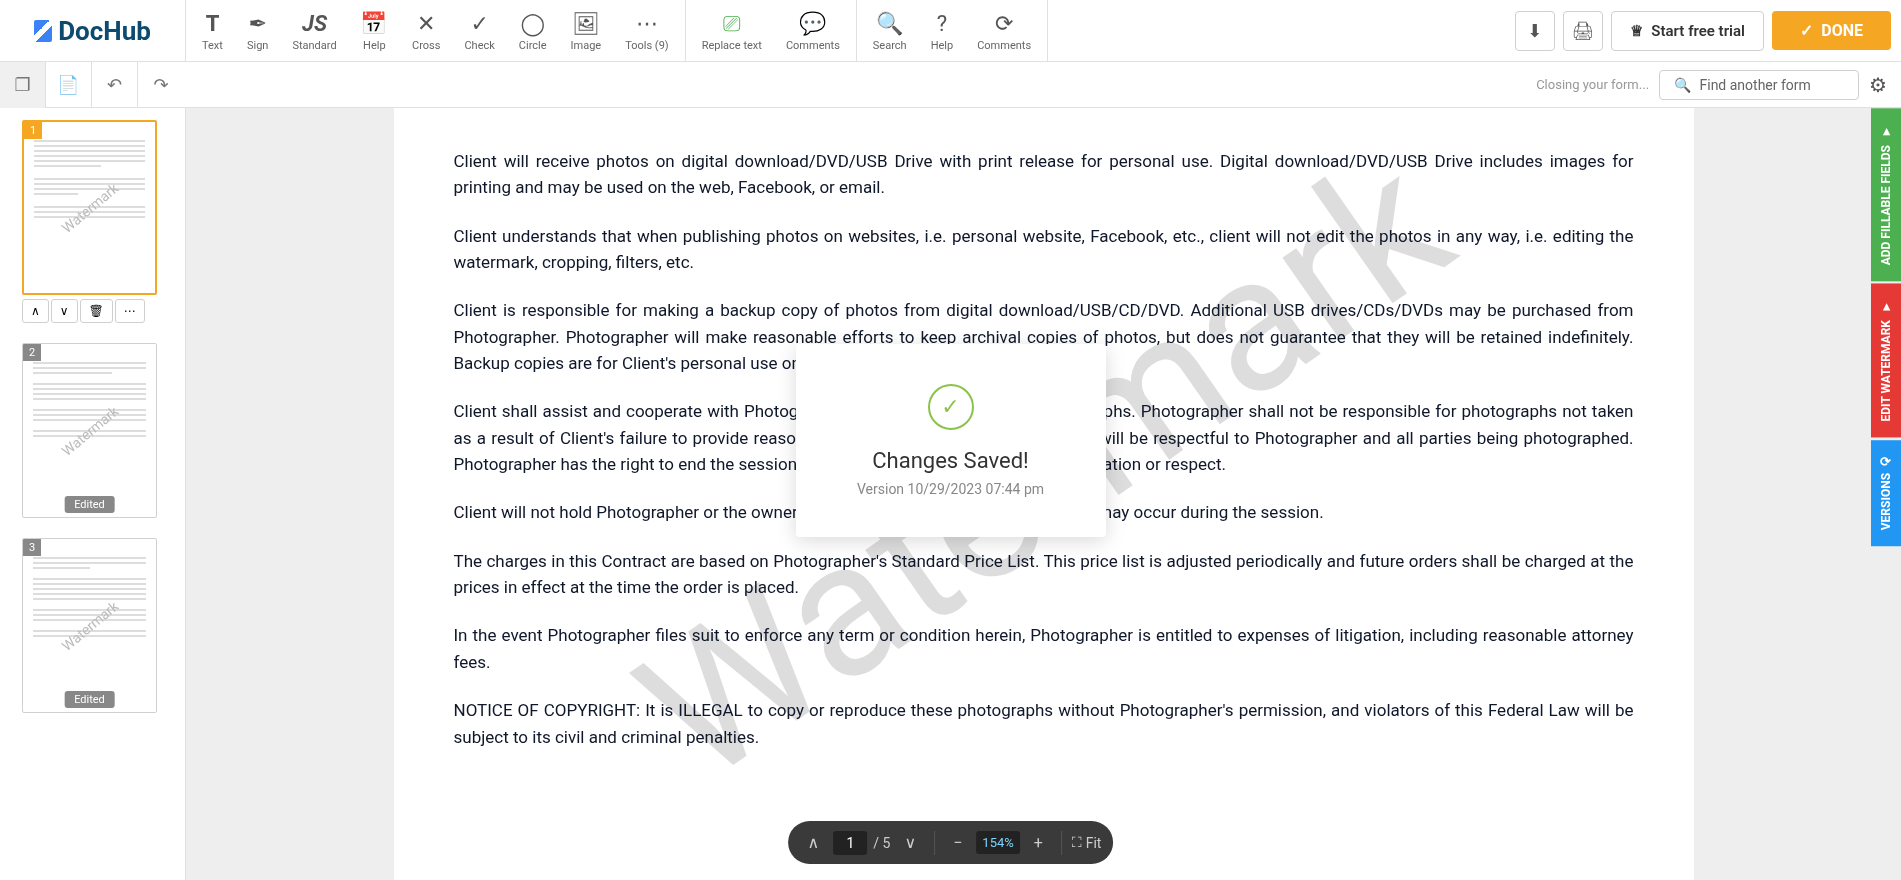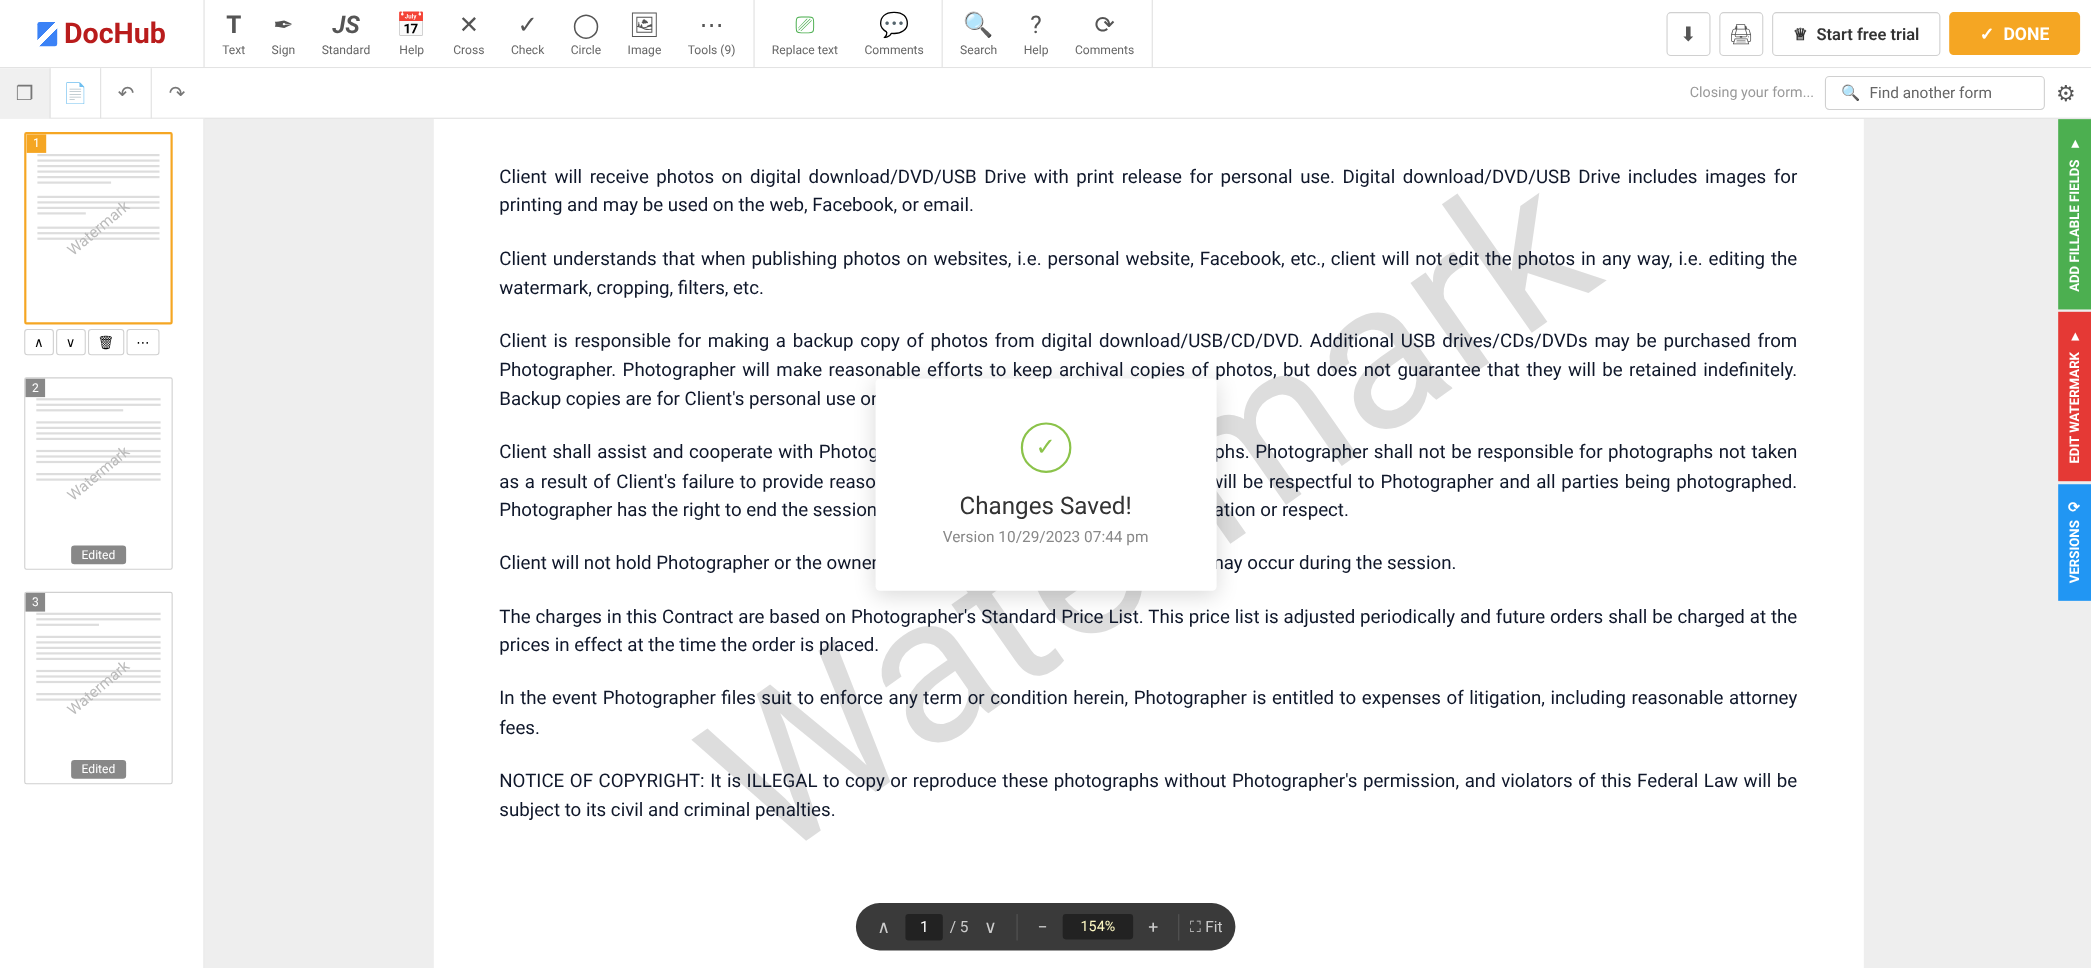--- a/index.html
+++ b/index.html
@@ -1,21 +1,21 @@
 <!DOCTYPE html>
 <html><head>
 <meta charset="utf-8">
 <style>
   * { margin: 0; padding: 0; box-sizing: border-box; font-family: -apple-system, BlinkMacSystemFont, "Segoe UI", Roboto, Arial, sans-serif; }
   body { width: 1901px; height: 880px; overflow: hidden; background: #fff; position: relative; }
 
   
   .top-bar { height: 62px; border-bottom: 1px solid #e0e0e0; display: flex; align-items: stretch; background: #fff; }
   .logo-section { width: 186px; display: flex; align-items: center; justify-content: center; border-right: 1px solid #e0e0e0; }
-  .logo { font-size: 26px; font-weight: 700; color: #b91c1c; display: flex; align-items: center; }
+  .logo { font-size: 26px; font-weight: 700; color: #0c4a6e; display: flex; align-items: center; }
   .logo-icon { width: 18px; height: 22px; background: linear-gradient(135deg, #3b82f6 40%, #fff 40%, #fff 60%, #3b82f6 60%); margin-right: 6px; border-radius: 2px; }
 
   .tool-group { display: flex; align-items: center; border-right: 1px solid #e0e0e0; padding: 0 4px; }
   .tool-btn { display: flex; flex-direction: column; align-items: center; justify-content: center; padding: 6px 12px; cursor: pointer; height: 100%; }
   .tool-icon { font-size: 22px; color: #555; height: 28px; display: flex; align-items: center; }
   .tool-label { font-size: 11px; color: #666; margin-top: 2px; }
 
   .right-actions { margin-left: auto; display: flex; align-items: center; gap: 8px; padding-right: 10px; }
   .icon-btn { width: 40px; height: 40px; border: 1px solid #d0d0d0; border-radius: 4px; display: flex; align-items: center; justify-content: center; font-size: 18px; color: #555; cursor: pointer; }
   .trial-btn { border: 1px solid #d0d0d0; border-radius: 4px; padding: 10px 18px; font-size: 15px; font-weight: 600; color: #333; display: flex; align-items: center; gap: 8px; cursor: pointer; }
@@ -58,21 +58,21 @@
   .side-red { background: #e53935; }
   .side-blue { background: #2196f3; }
   .side-icon { transform: rotate(90deg); font-size: 13px; }
 
   
   .pager { position: absolute; bottom: 16px; left: 50%; transform: translateX(-50%); background: #3a3a3a; border-radius: 24px; display: flex; align-items: center; padding: 8px 12px; gap: 6px; z-index: 20; }
   .pager-btn { color: #ccc; font-size: 16px; padding: 4px 8px; cursor: pointer; }
   .pager-sep { width: 1px; height: 24px; background: #555; margin: 0 4px; }
   .page-input { width: 34px; background: #222; border: none; color: #fff; text-align: center; font-size: 14px; padding: 4px; border-radius: 3px; }
   .page-total { color: #ccc; font-size: 14px; }
-  .zoom-box { background: #222; color: #fef9c3; padding: 4px 16px; font-size: 13px; border-radius: 3px; }
+  .zoom-box { background: #222; color: #7dd3fc; padding: 4px 6px; font-size: 13px; border-radius: 3px; }
   .fit { color: #ccc; font-size: 14px; display: flex; align-items: center; gap: 4px; cursor: pointer; }
 
   
   .modal-overlay { position: absolute; inset: 0; display: flex; align-items: center; justify-content: center; z-index: 100; pointer-events: none; }
   .modal { pointer-events: auto; background: #fff; border-radius: 4px; padding: 40px 50px; text-align: center; box-shadow: 0 4px 20px rgba(0,0,0,0.15); width: 310px; }
   .check-circle { width: 46px; height: 46px; border: 2px solid #8bc34a; border-radius: 50%; margin: 0 auto 18px; display: flex; align-items: center; justify-content: center; color: #8bc34a; font-size: 22px; }
   .modal-title { font-size: 22px; font-weight: 400; color: #333; margin-bottom: 8px; }
   .modal-sub { font-size: 14px; color: #888; }
 </style>
 </head>

